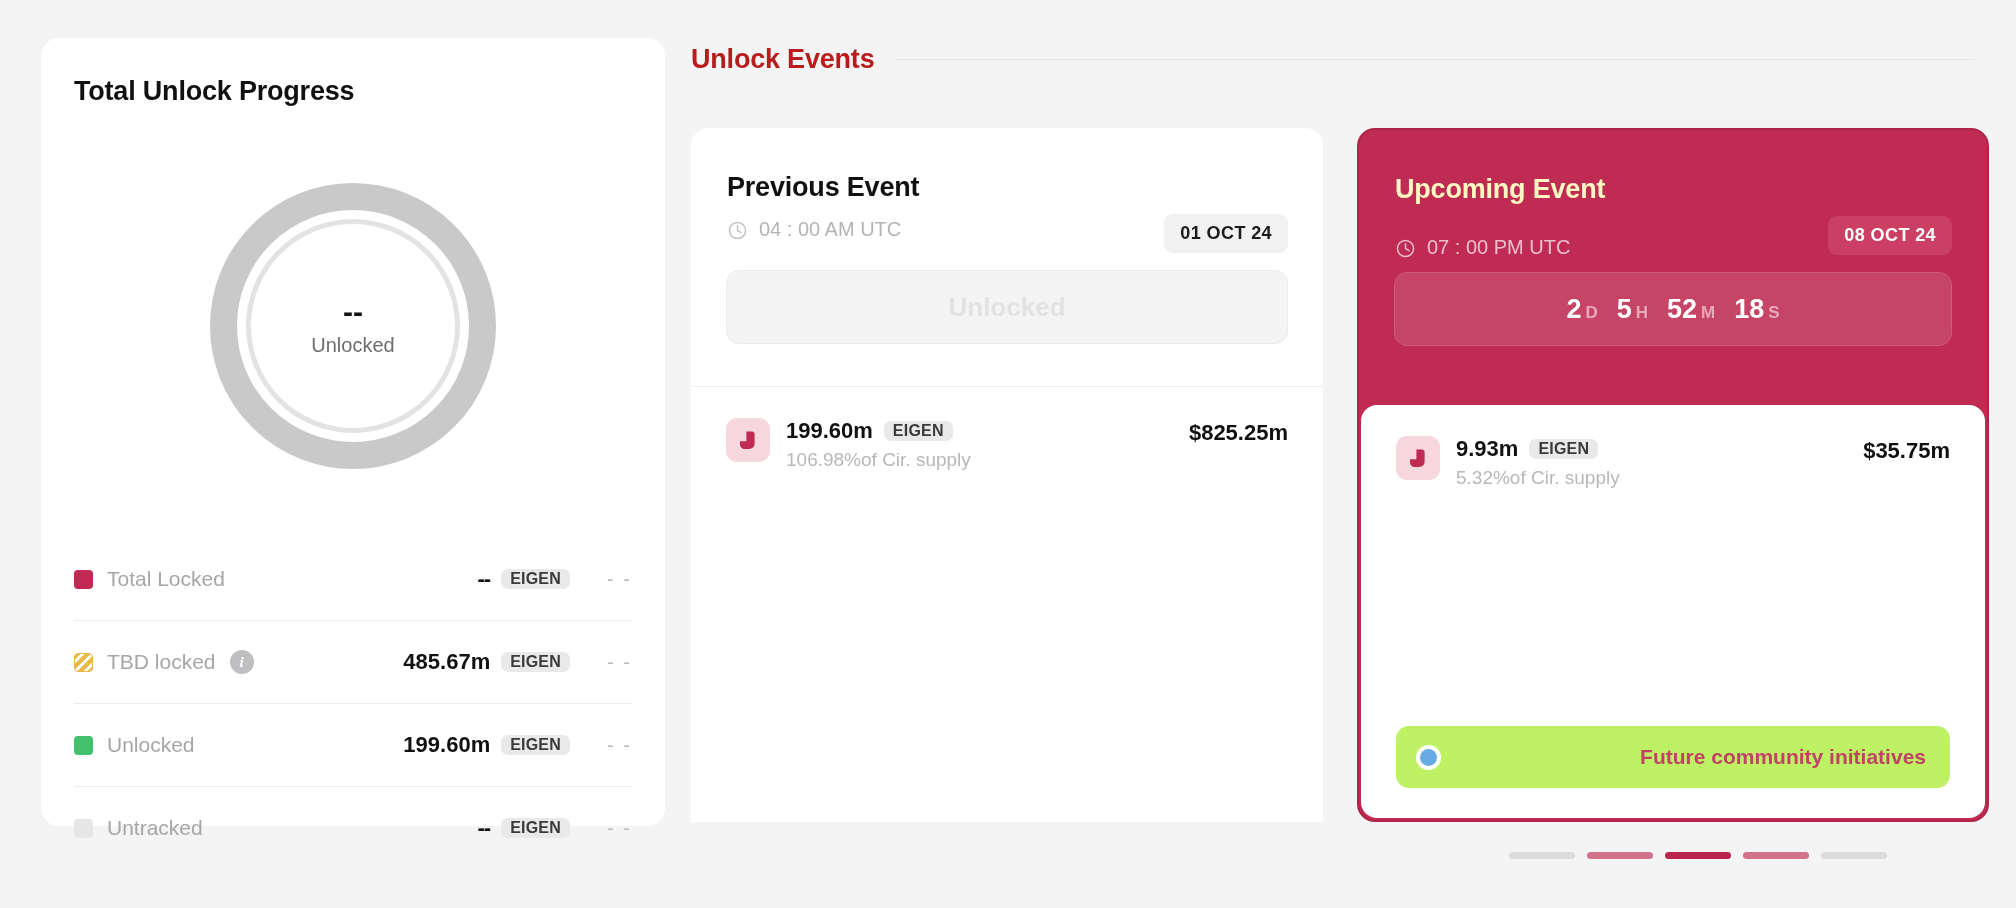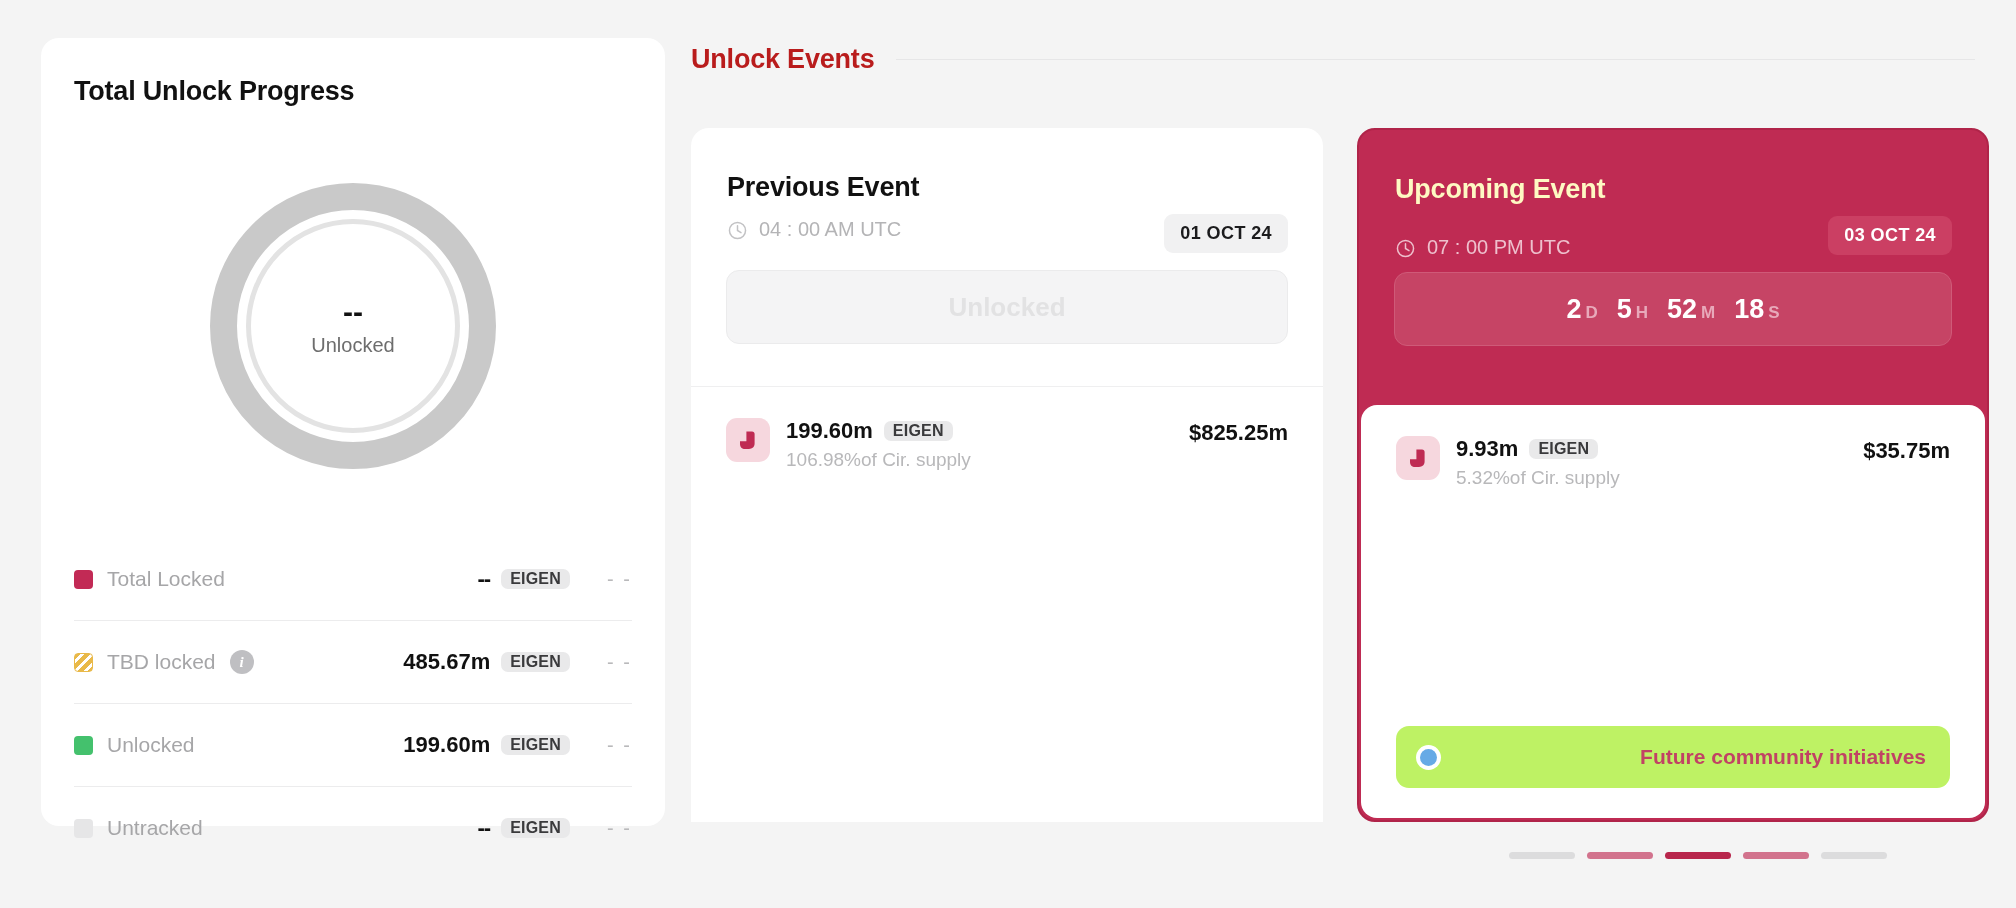--- a/index.html
+++ b/index.html
@@ -278,21 +278,21 @@
         </div>
         <div class="token-usd">$825.25m</div>
       </div>
 
     </div>
   </div>
 
   <div class="card upcoming">
     <div class="card-head">
       <div class="card-title">Upcoming Event</div>
-      <div class="date-badge">03 OCT 24</div>
+      <div class="date-badge">08 OCT 24</div>
       <div class="time-row">
         <span>
           <svg class="clock-icon" viewBox="0 0 24 24" fill="none" stroke="#eec0cd" stroke-width="1.7">
             <circle cx="12" cy="12" r="9.2"></circle>
               <path d="M12 6.6V12l4 2.4" stroke-linecap="round"></path>
           </svg>
         </span>
         <span>07 : 00 PM UTC</span>
       </div>
       <div class="status-bar">

